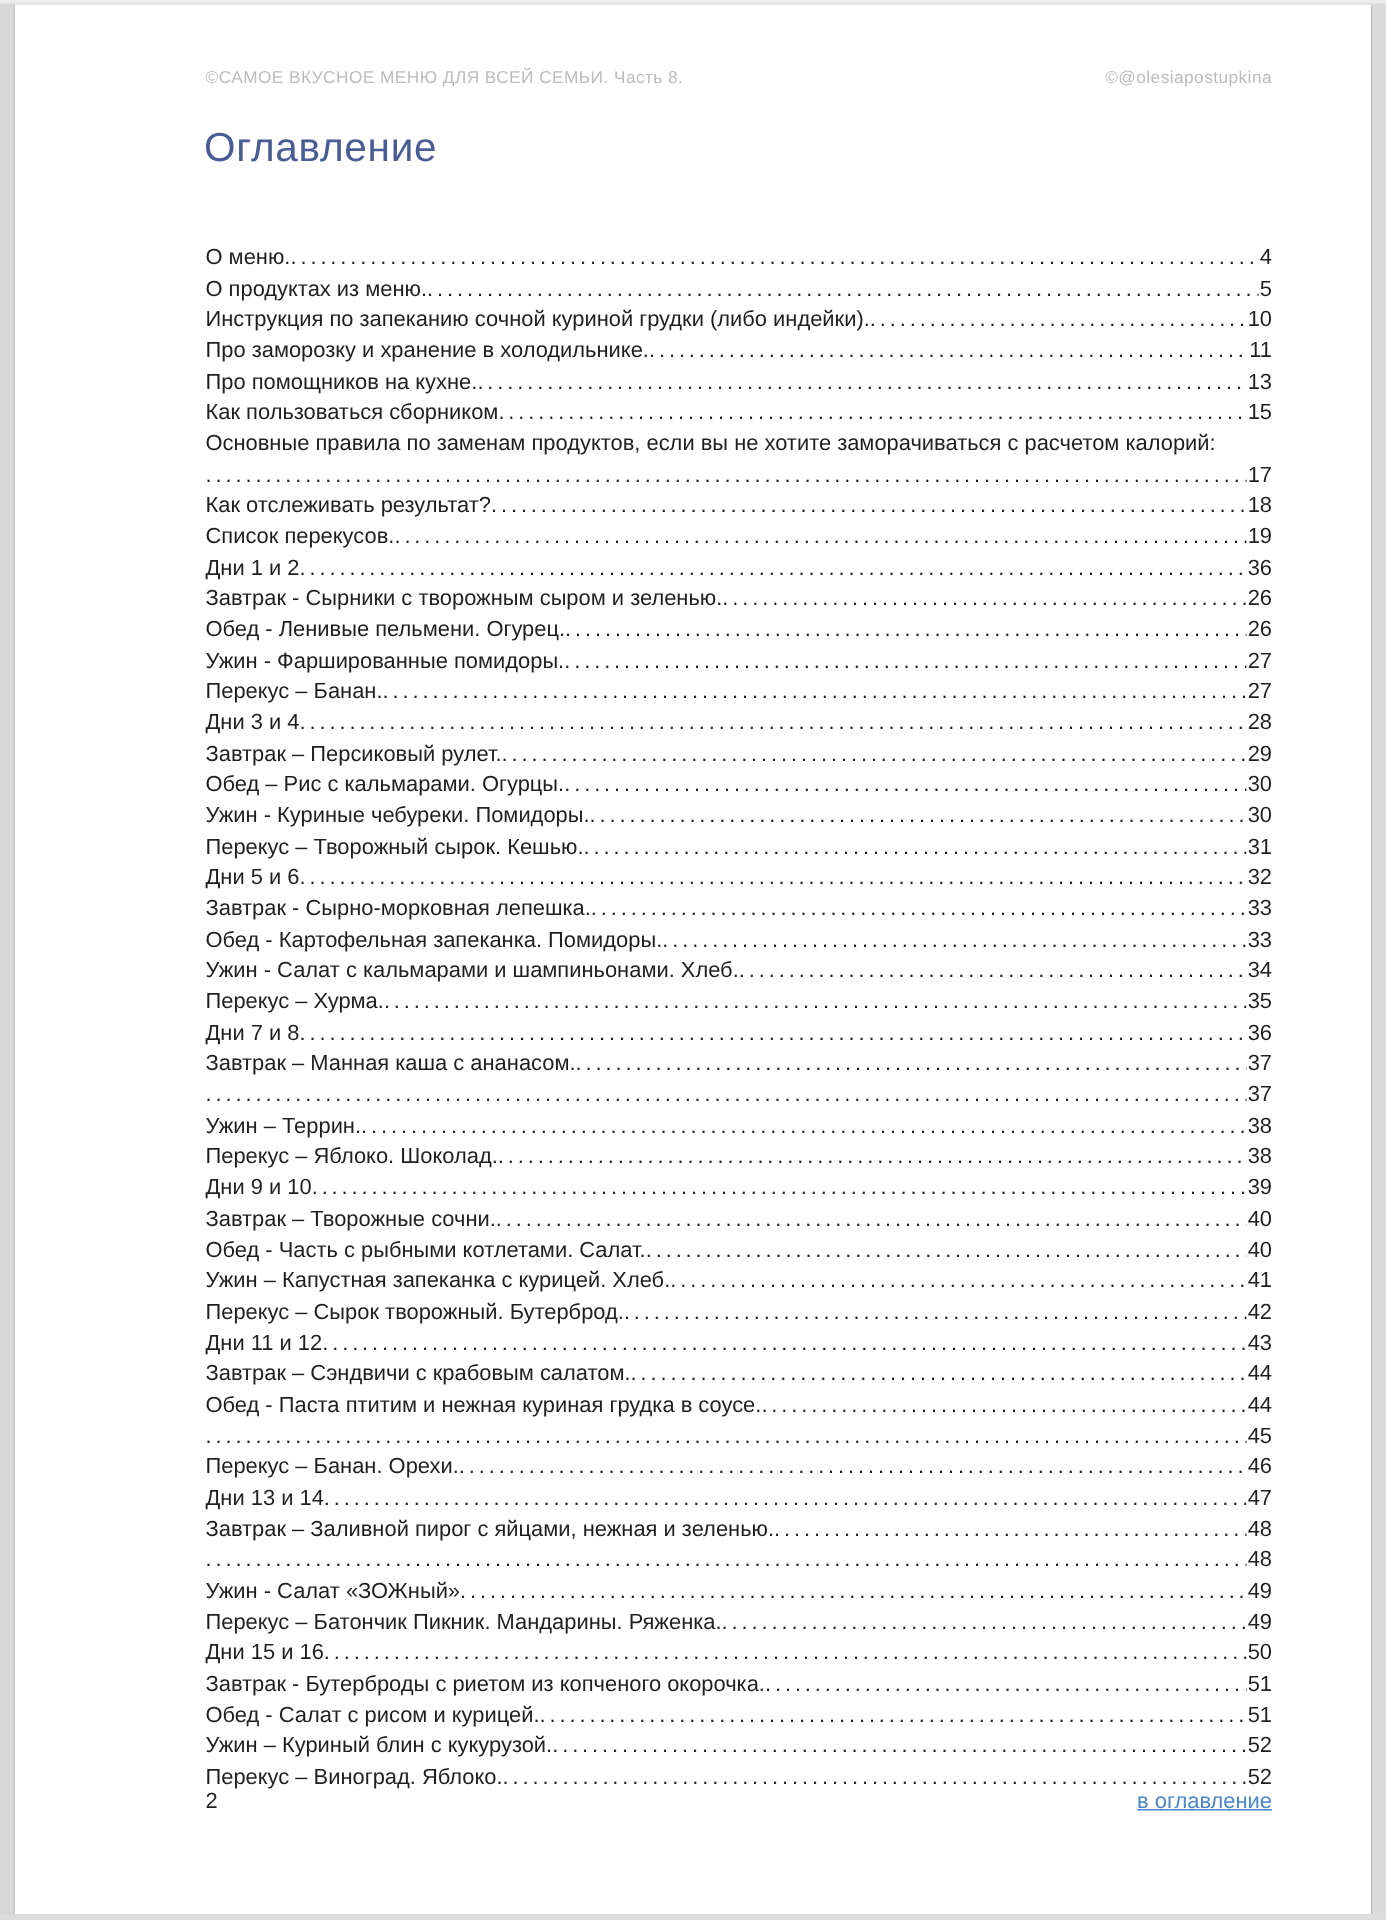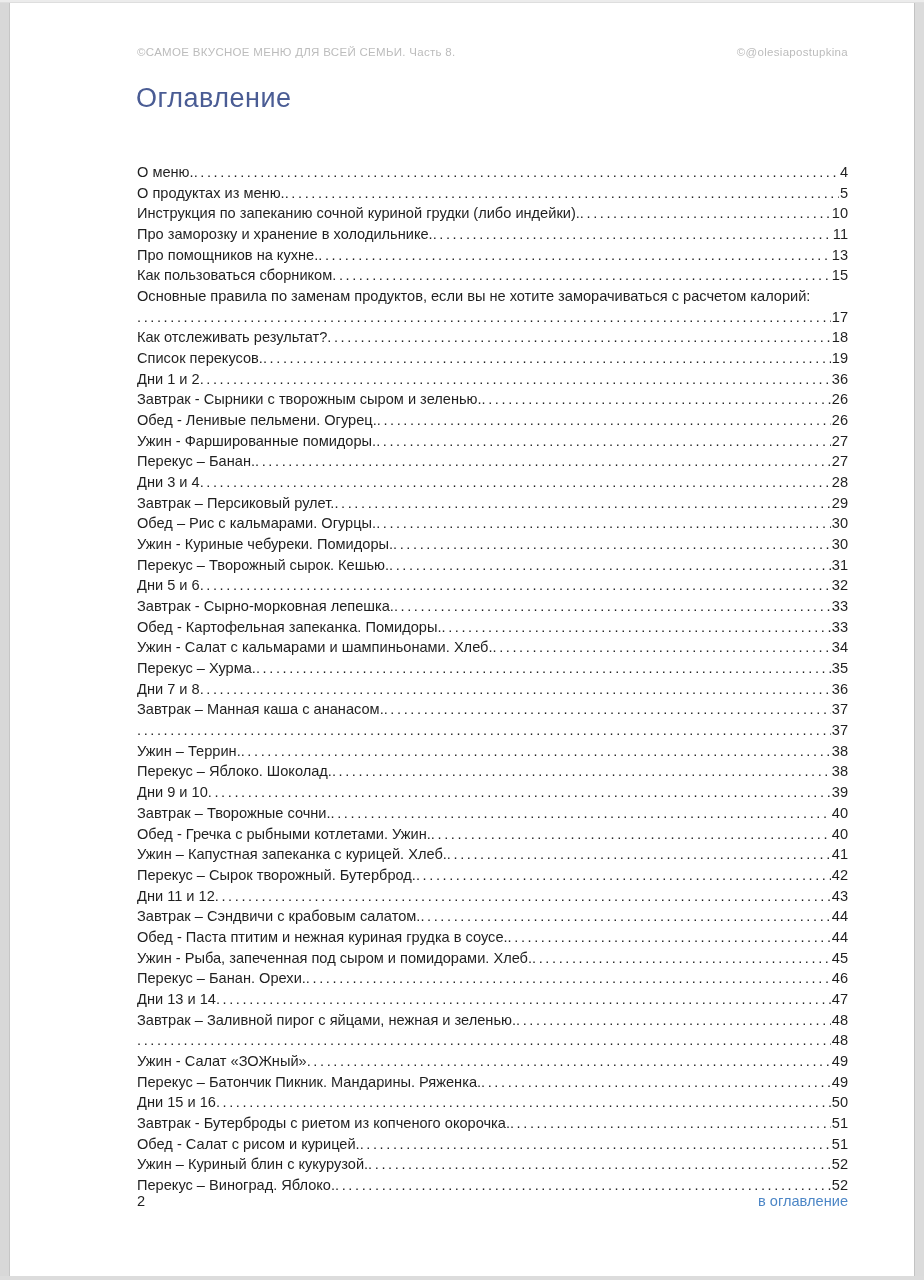--- a/index.html
+++ b/index.html
@@ -41,20 +41,21 @@
     letter-spacing:2.6px;
   }
   .toc-page { flex:0 0 auto; white-space:nowrap; padding-left:1px; }
   .page-footer {
     position:absolute; left:137px; right:76px; top:1193px;
     display:flex; justify-content:space-between; align-items:baseline;
     font-size:14.6px; color:var(--body-color,#1f1f1f);
   }
   .back-link {
     color:var(--link-color,#4c86c6);
+    text-decoration:underline;
     cursor:pointer;
   }
 </style>
 </head>
 <body>
 
 <div class="edge edge-left"></div>
 <div class="edge edge-right"></div>
 <div class="edge edge-top"></div>
 <div class="edge edge-bottom"></div>
@@ -217,21 +218,21 @@
       <span class="toc-text">Дни 9 и 10</span>
       <span class="toc-leader"></span>
       <span class="toc-page">39</span>
     </div>
     <div class="toc-row">
       <span class="toc-text">Завтрак – Творожные сочни.</span>
       <span class="toc-leader"></span>
       <span class="toc-page">40</span>
     </div>
     <div class="toc-row">
-      <span class="toc-text">Обед - Гречка с рыбными котлетами. Ужин. </span>
+      <span class="toc-text">Обед - Часть с рыбными котлетами. Салат. </span>
       <span class="toc-leader"></span>
       <span class="toc-page">40</span>
     </div>
     <div class="toc-row">
       <span class="toc-text">Ужин – Капустная запеканка с курицей. Хлеб. </span>
       <span class="toc-leader"></span>
       <span class="toc-page">41</span>
     </div>
     <div class="toc-row">
       <span class="toc-text">Перекус – Сырок творожный. Бутерброд. </span>
@@ -247,21 +248,20 @@
       <span class="toc-text">Завтрак – Сэндвичи с крабовым салатом.</span>
       <span class="toc-leader"></span>
       <span class="toc-page">44</span>
     </div>
     <div class="toc-row">
       <span class="toc-text">Обед - Паста птитим и нежная куриная грудка в соусе.</span>
       <span class="toc-leader"></span>
       <span class="toc-page">44</span>
     </div>
     <div class="toc-row">
-      <span class="toc-text">Ужин - Рыба, запеченная под сыром и помидорами. Хлеб. </span>
       <span class="toc-leader"></span>
       <span class="toc-page">45</span>
     </div>
     <div class="toc-row">
       <span class="toc-text">Перекус – Банан. Орехи. </span>
       <span class="toc-leader"></span>
       <span class="toc-page">46</span>
     </div>
     <div class="toc-row">
       <span class="toc-text">Дни 13 и 14</span>

